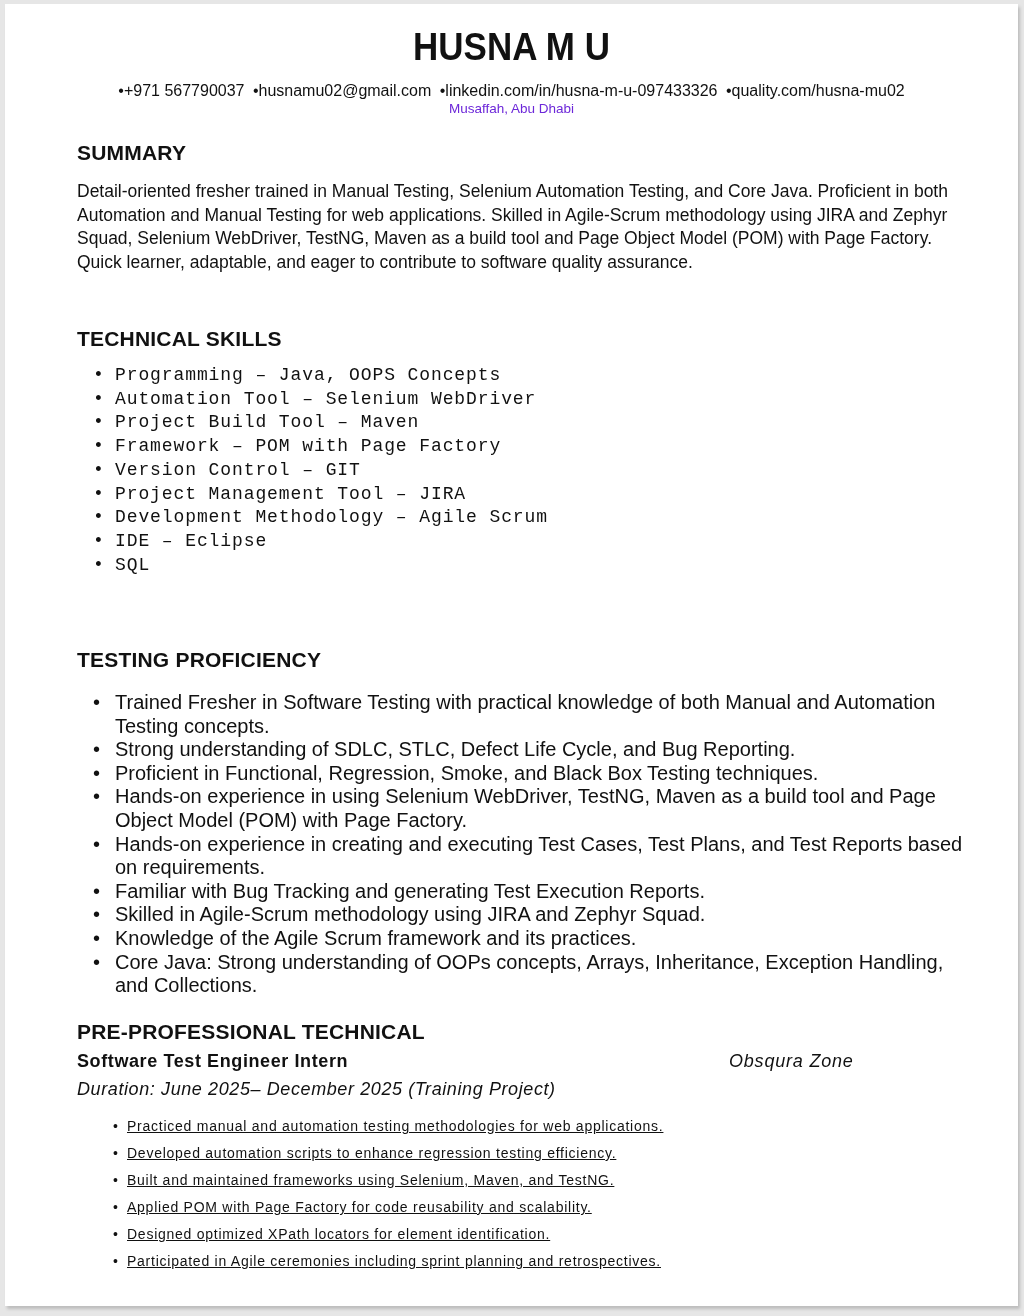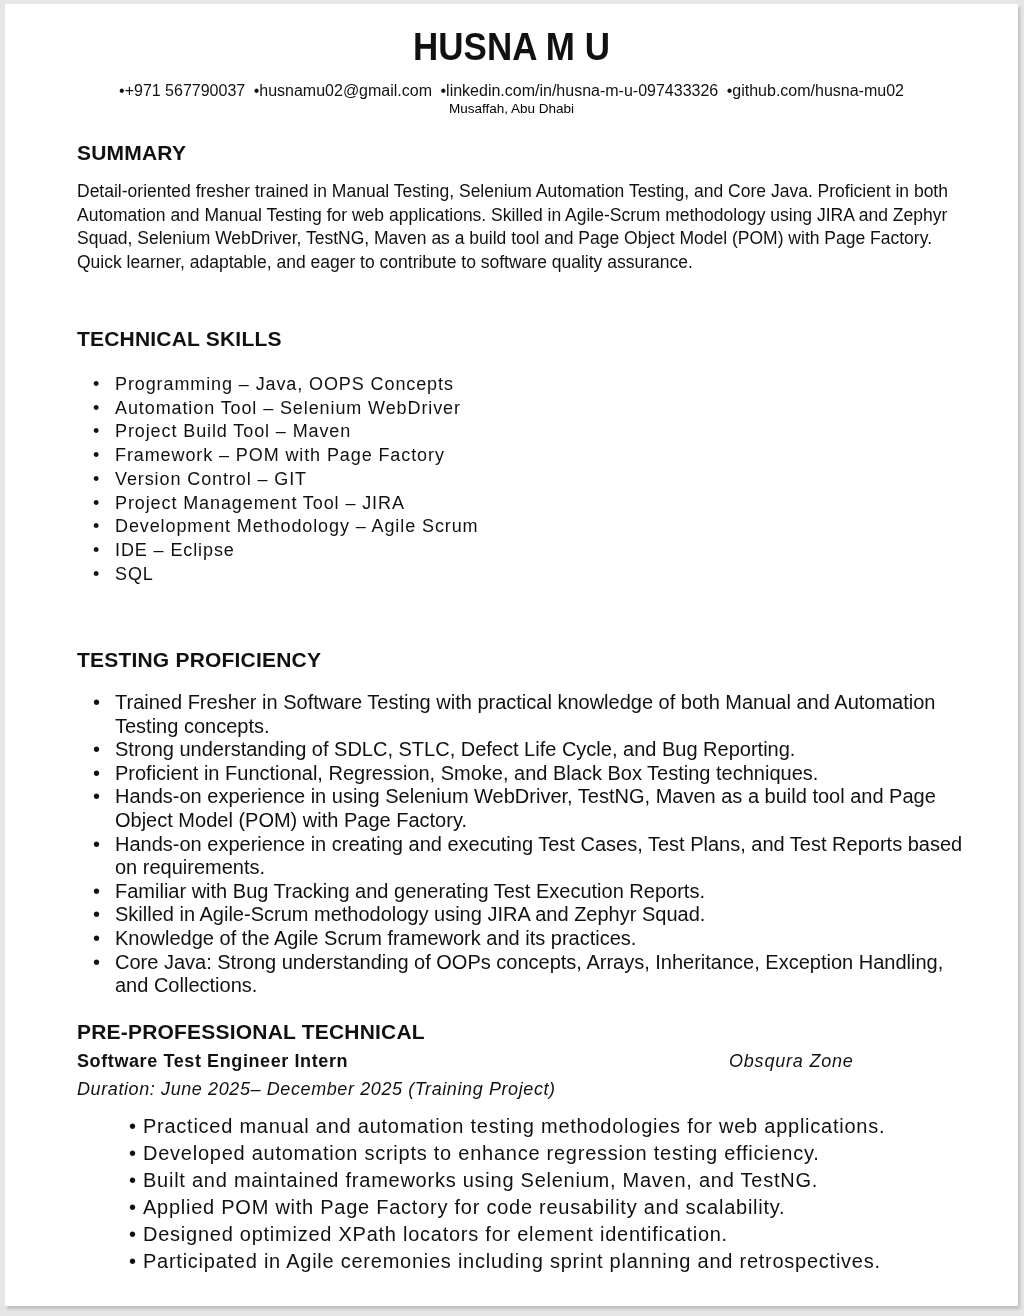--- a/index.html
+++ b/index.html
@@ -26,35 +26,35 @@
     transform: scaleX(0.92);
   }
   .contact {
     position: absolute; left: 0; right: 0; top: 78px;
     text-align: center; font-size: 16px;
     white-space: nowrap;
   }
   .contact span { margin: 0 2px; }
   .location {
     position: absolute; left: 0; right: 0; top: 97px;
-    text-align: center; font-size: 13.5px; color: #000000;
+    text-align: center; font-size: 13.5px; color: #6d28d9;
   }
   .h {
     position: absolute; left: 72px;
     font-size: 21px; font-weight: bold;
     letter-spacing: 0.2px;
   }
   .para {
     position: absolute; left: 72px; width: 900px;
     font-size: 17.5px; line-height: 23.6px;
   }
   ul { margin: 0; padding: 0; list-style: none; }
   .skills {
-    position: absolute; left: 88px; top: 369px;
-    font-size: 18px; line-height: 23.7px; letter-spacing: 0.9px;
+    position: absolute; left: 88px; top: 360px;
+    font-size: 18px; line-height: 23.7px; letter-spacing: 0.9px; font-family: Liberation Mono, monospace;
   }
   .skills li { position: relative; padding-left: 22px; }
   .skills li::before {
     content: "\2022"; position: absolute; left: 0; top: 0;
   }
   .prof {
     position: absolute; left: 88px; top: 687px; width: 870px;
     font-size: 20px; line-height: 23.6px;
   }
   .prof li { position: relative; padding-left: 22px; }
@@ -65,38 +65,38 @@
   }
   .company {
     position: absolute; left: 724px; top: 1047px;
     font-size: 18px; font-style: italic; letter-spacing: 0.8px;
   }
   .duration {
     position: absolute; left: 72px; top: 1075px;
     font-size: 18px; font-style: italic; letter-spacing: 0.6px;
   }
   .exp {
-    position: absolute; left: 124px; top: 1109px;
-    font-size: 20px; line-height: 27px; letter-spacing: 0.75px;
+    position: absolute; left: 108px; top: 1109px;
+    font-size: 14px; line-height: 27px; letter-spacing: 0.75px; text-decoration: underline;
   }
   .exp li { position: relative; padding-left: 14px; }
   .exp li::before { content: "\2022"; position: absolute; left: 0; top: 0; }
 </style>
 </head>
 <body>
 
 <div class="sheet">
 
   <div class="name">HUSNA M U</div>
 
   <div class="contact">
     <span>•+971 567790037</span>
     <span>•husnamu02@gmail.com</span>
     <span>•linkedin.com/in/husna-m-u-097433326</span>
-    <span>•github.com/husna-mu02</span>
+    <span>•quality.com/husna-mu02</span>
   </div>
   <div class="location">Musaffah, Abu Dhabi</div>
 
   <div class="h" style="top:137px">SUMMARY</div>
   <div class="para" style="top:176px">Detail-oriented fresher trained in Manual Testing, Selenium Automation Testing, and Core Java. Proficient in both Automation and Manual Testing for web applications. Skilled in Agile-Scrum methodology using JIRA and Zephyr Squad, Selenium WebDriver, TestNG, Maven as a build tool and Page Object Model (POM) with Page Factory. Quick learner, adaptable, and eager to contribute to software quality assurance.</div>
 
   <div class="h" style="top:323px">TECHNICAL SKILLS</div>
   <ul class="skills">
     <li>Programming – Java, OOPS Concepts</li>
     <li>Automation Tool – Selenium WebDriver</li>

